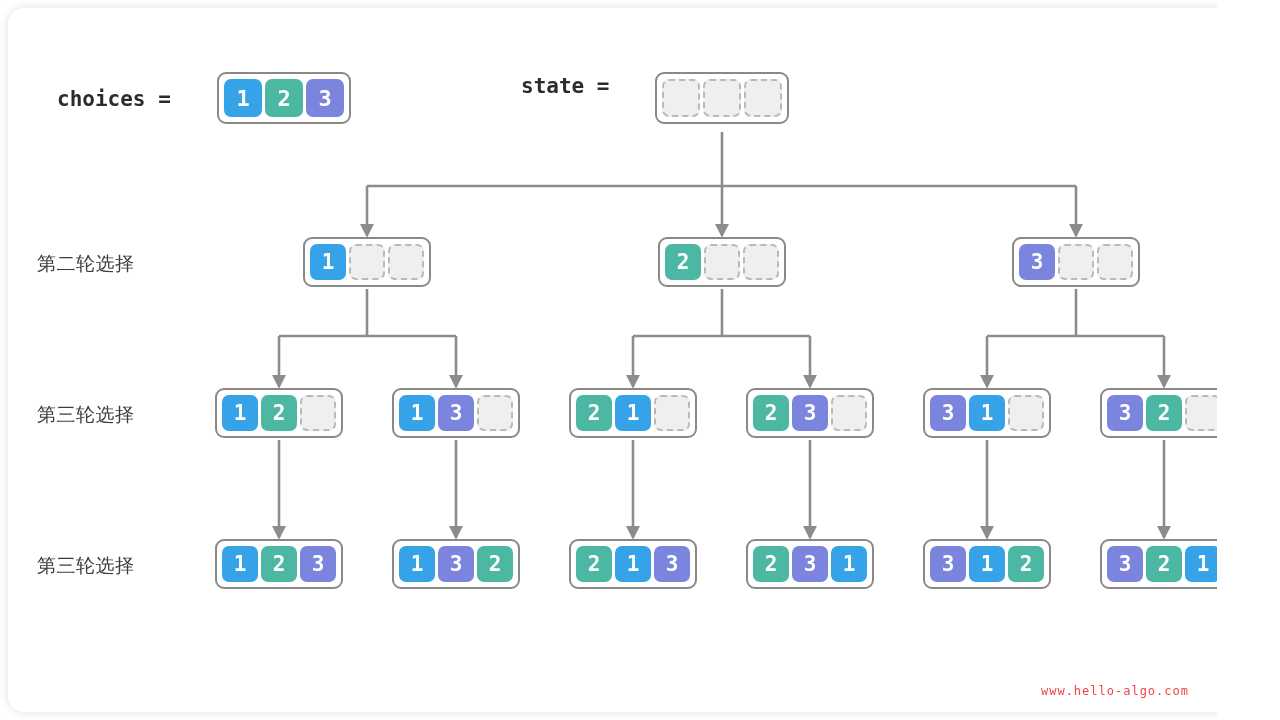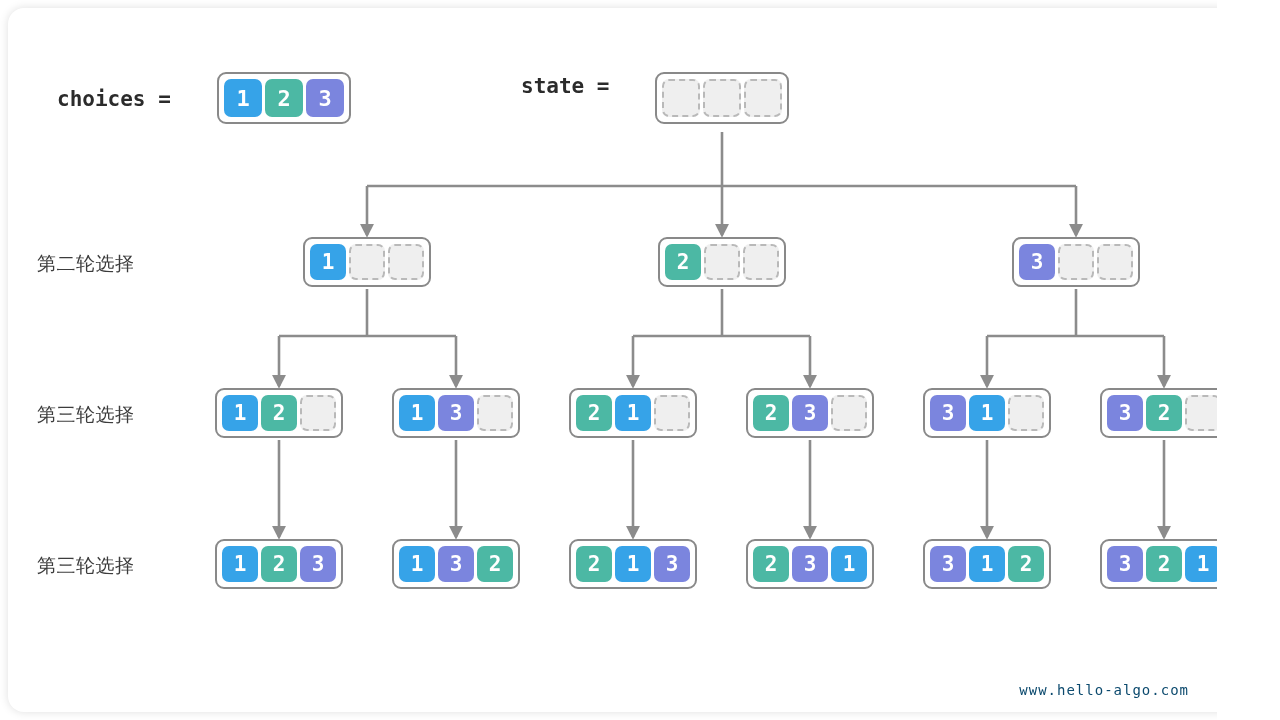--- a/index.html
+++ b/index.html
@@ -83,22 +83,22 @@
     border: 2px dashed #b9b9b9;
     color: transparent;
   }
   
   .array.root .cell { width: 38px; height: 38px; font-size: 22px; }
   .watermark {
     position: absolute;
     right: 28px;
     bottom: 22px;
     font-family: "DejaVu Sans Mono", "Liberation Mono", monospace;
-    font-size: 14px;
-    color: #0c4a6e;
+    font-size: 12px;
+    color: #ef4444;
     letter-spacing: 1px;
   }
 </style>
 </head>
 <body>
 
 <div id="stage">
   <div id="card"></div>
 
   <svg id="links" viewBox="0 0 1280 720" xmlns="http://www.w3.org/2000/svg">

